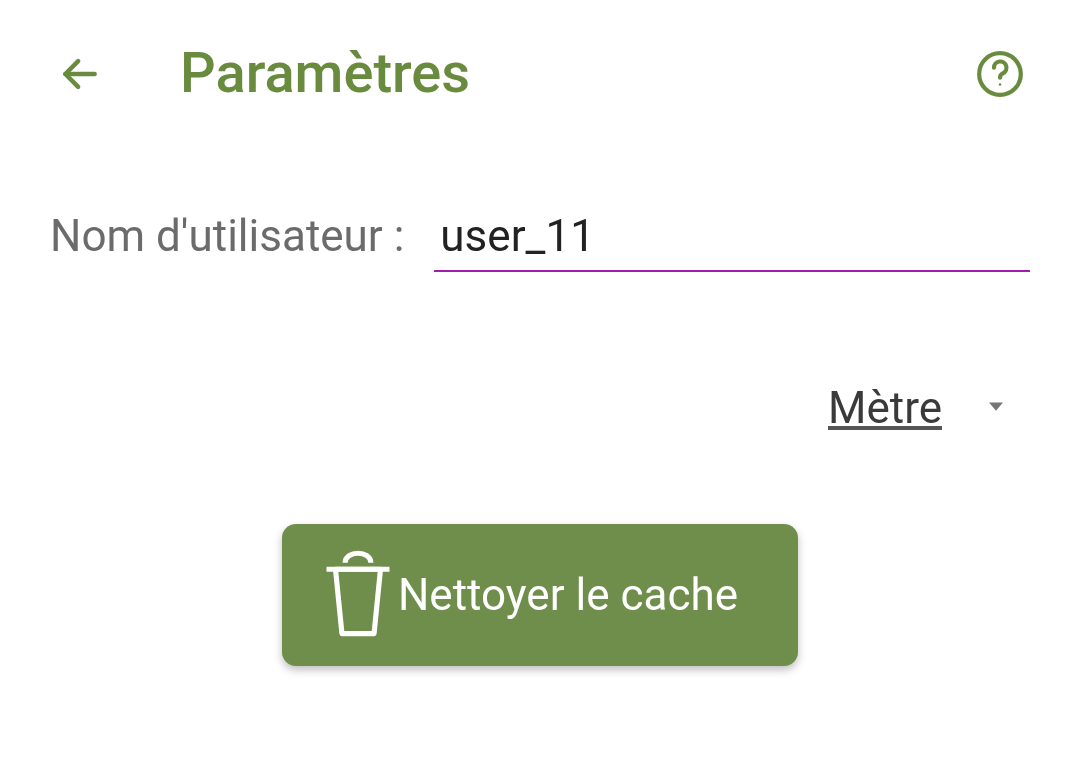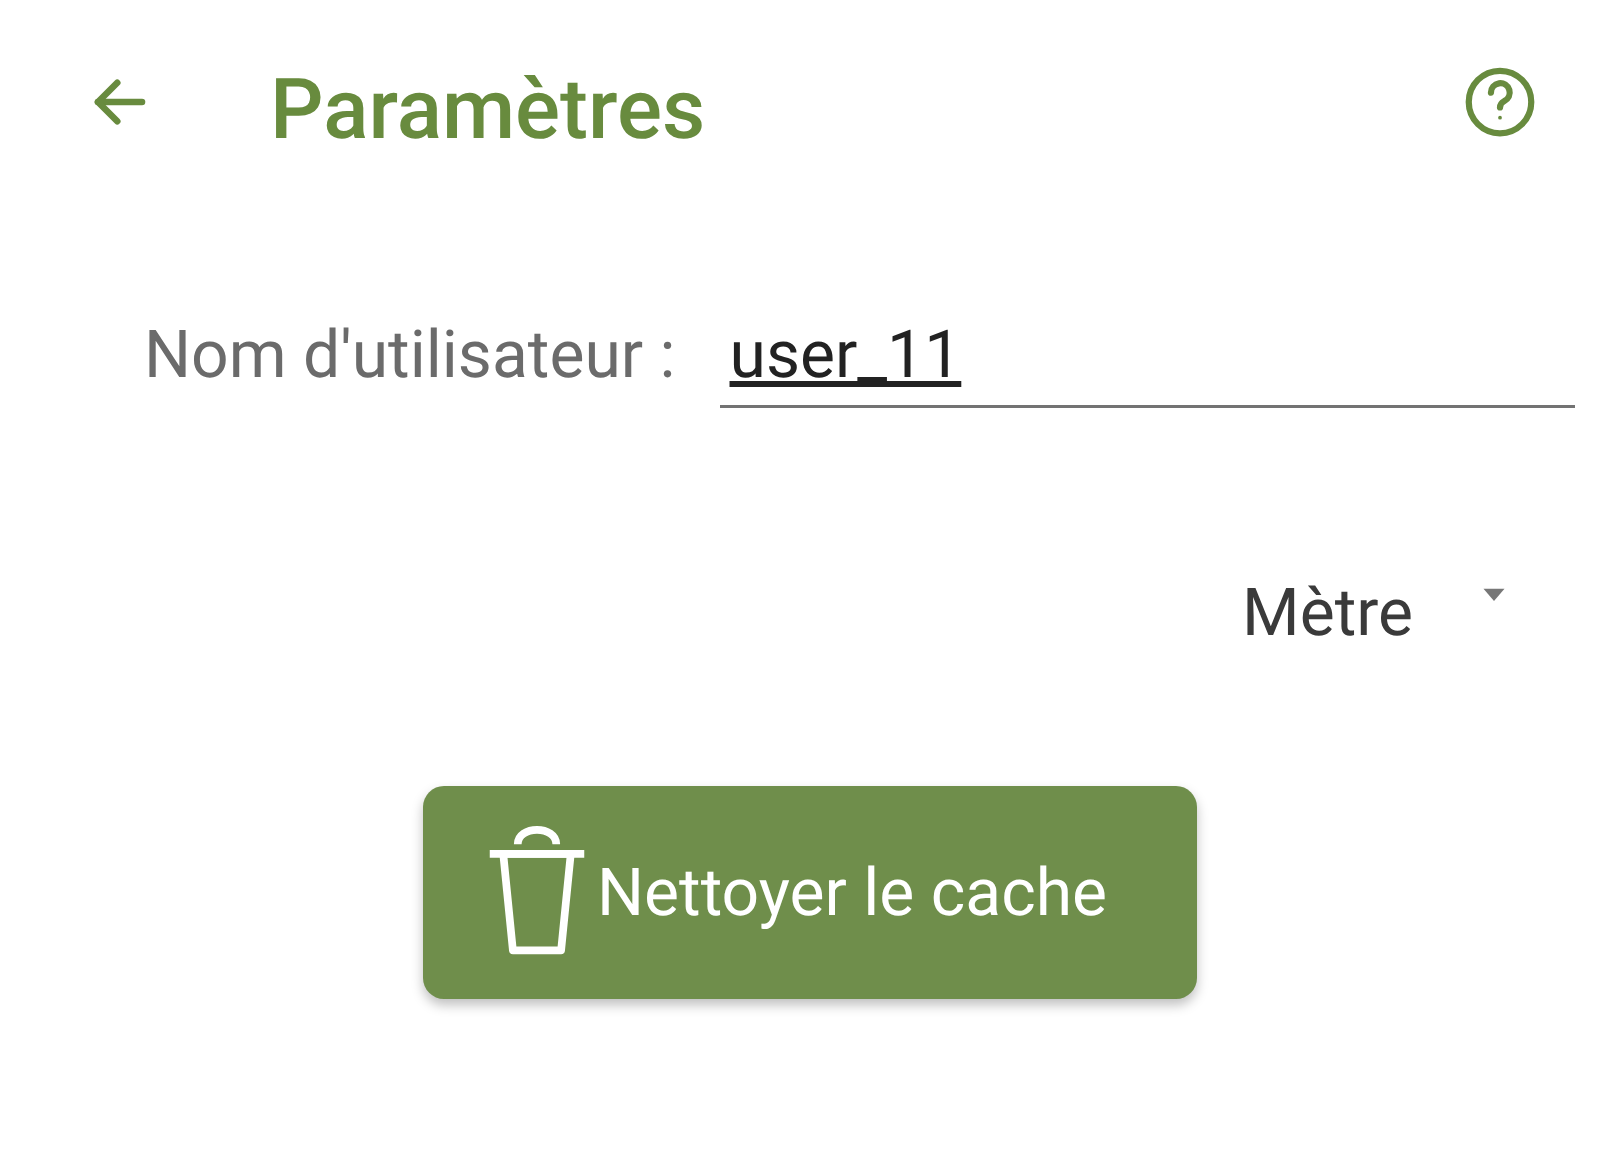--- a/index.html
+++ b/index.html
@@ -7,21 +7,21 @@
     margin: 0;
     padding: 0;
     width: 1080px;
     height: 768px;
     background: #ffffff;
     font-family: Roboto, "Helvetica Neue", Arial, sans-serif;
     color: #555;
   }
   .header {
     display: flex;
-    align-items: flex-start;
+    align-items: flex-end;
     padding: 40px 50px 30px 50px;
   }
   .back-btn {
     width: 60px;
     height: 60px;
     display: flex;
     align-items: center;
     justify-content: center;
     cursor: pointer;
   }
@@ -49,45 +49,44 @@
   .row {
     display: flex;
     align-items: baseline;
     margin-bottom: 110px;
   }
   .label {
     font-size: 44px;
     color: #6b6b6b;
     font-weight: 400;
     white-space: nowrap;
-    margin-left: 46px;
   }
   .text-input {
     flex: 1;
     margin-left: 30px;
     font-size: 44px;
     color: #222;
     border: none;
-    border-bottom: 2px solid #737373;
+    border-bottom: 2px solid #a21caf;
     background: transparent;
     outline: none;
     padding: 4px 6px 8px 6px;
     font-family: inherit;
-    text-decoration: underline;
   }
   .height-input {
     width: 340px;
     flex: 0 0 auto;
   }
   .unit-select {
     margin-left: auto;
     display: flex;
-    align-items: flex-start;
+    align-items: center;
     cursor: pointer;
     padding-right: 20px;
+    text-decoration: underline;
   }
   .unit-text {
     font-size: 44px;
     color: #3a3a3a;
     margin-right: 40px;
   }
   .dropdown-caret svg { width: 28px; height: 28px; }
   .btn-row {
     display: flex;
     justify-content: center;

